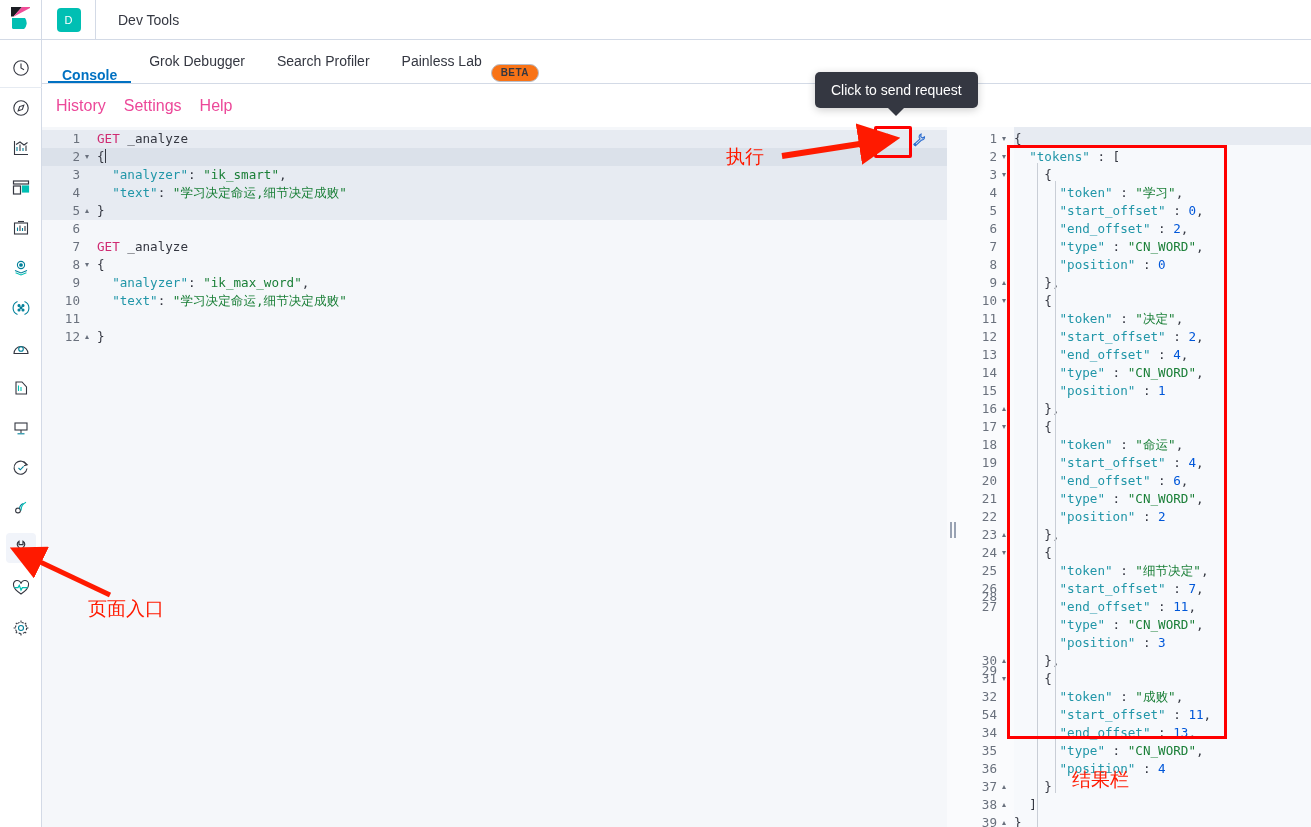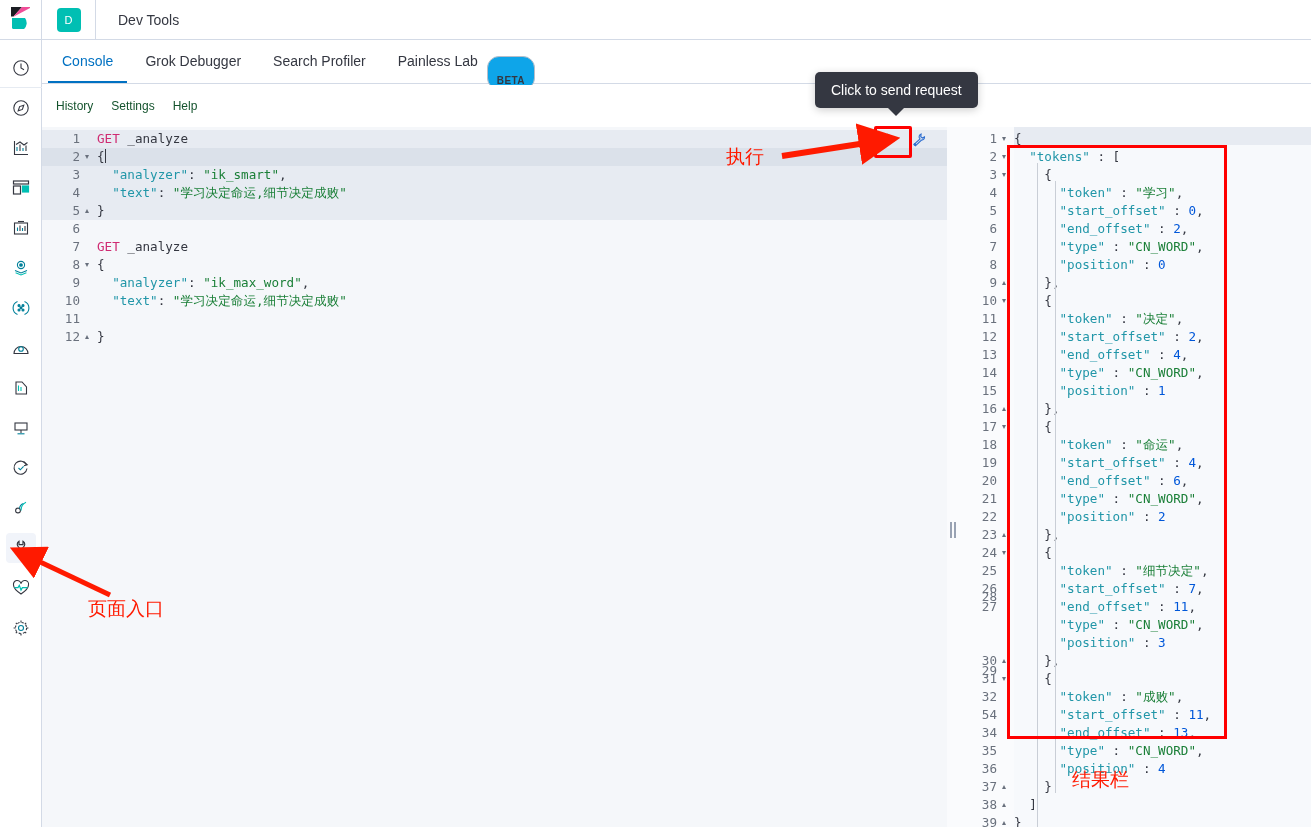--- a/index.html
+++ b/index.html
@@ -70,43 +70,43 @@
     border-bottom: 1px solid #d3dae6;
     display: flex; align-items: flex-end;
     padding-left: 0px;
   }
   .tab {
     height: 44px; display: flex; align-items: center;
     padding: 0 16px; font-size: 14px; color: #343741;
     position: relative; cursor: pointer;
   }
   .tab:first-child { margin-left: 4px; }
-  .tab.active { color: #0071c2; font-weight: 400; }
+  .tab.active { color: #0071c2; font-weight: 700; align-items: flex-end; }
   .tab.active::after {
     content: ""; position: absolute; left: 2px; right: 2px; bottom: 0;
     height: 2px; background: #0071c2;
   }
   .beta-badge {
     margin-left: 9px;
     border: 1px solid #b8bec9;
     border-radius: 12px;
-    padding: 18px 9px 3px;
+    padding: 2px 9px 3px;
     font-size: 10px; font-weight: bold; letter-spacing: .4px;
-    color: #343741; background: #0ea5e9; margin-top: 24px;
+    color: #343741; background: #f97316; margin-top: 24px;
   }
 
   
   .submenu {
     position: absolute; left: 42px; top: 85px; width: 1269px; height: 42px;
     background: #ffffff;
     display: flex; align-items: center;
     padding-left: 14px;
   }
   .submenu-item {
-    font-size: 12px; color: #14532d; margin-right: 18px; cursor: pointer;
+    font-size: 16px; color: #ec4899; margin-right: 18px; cursor: pointer;
   }
 
   
   .console {
     position: absolute; left: 42px; top: 127px;
     width: 1269px; height: 700px;
     background: #fafbfd;
   }
 
   

